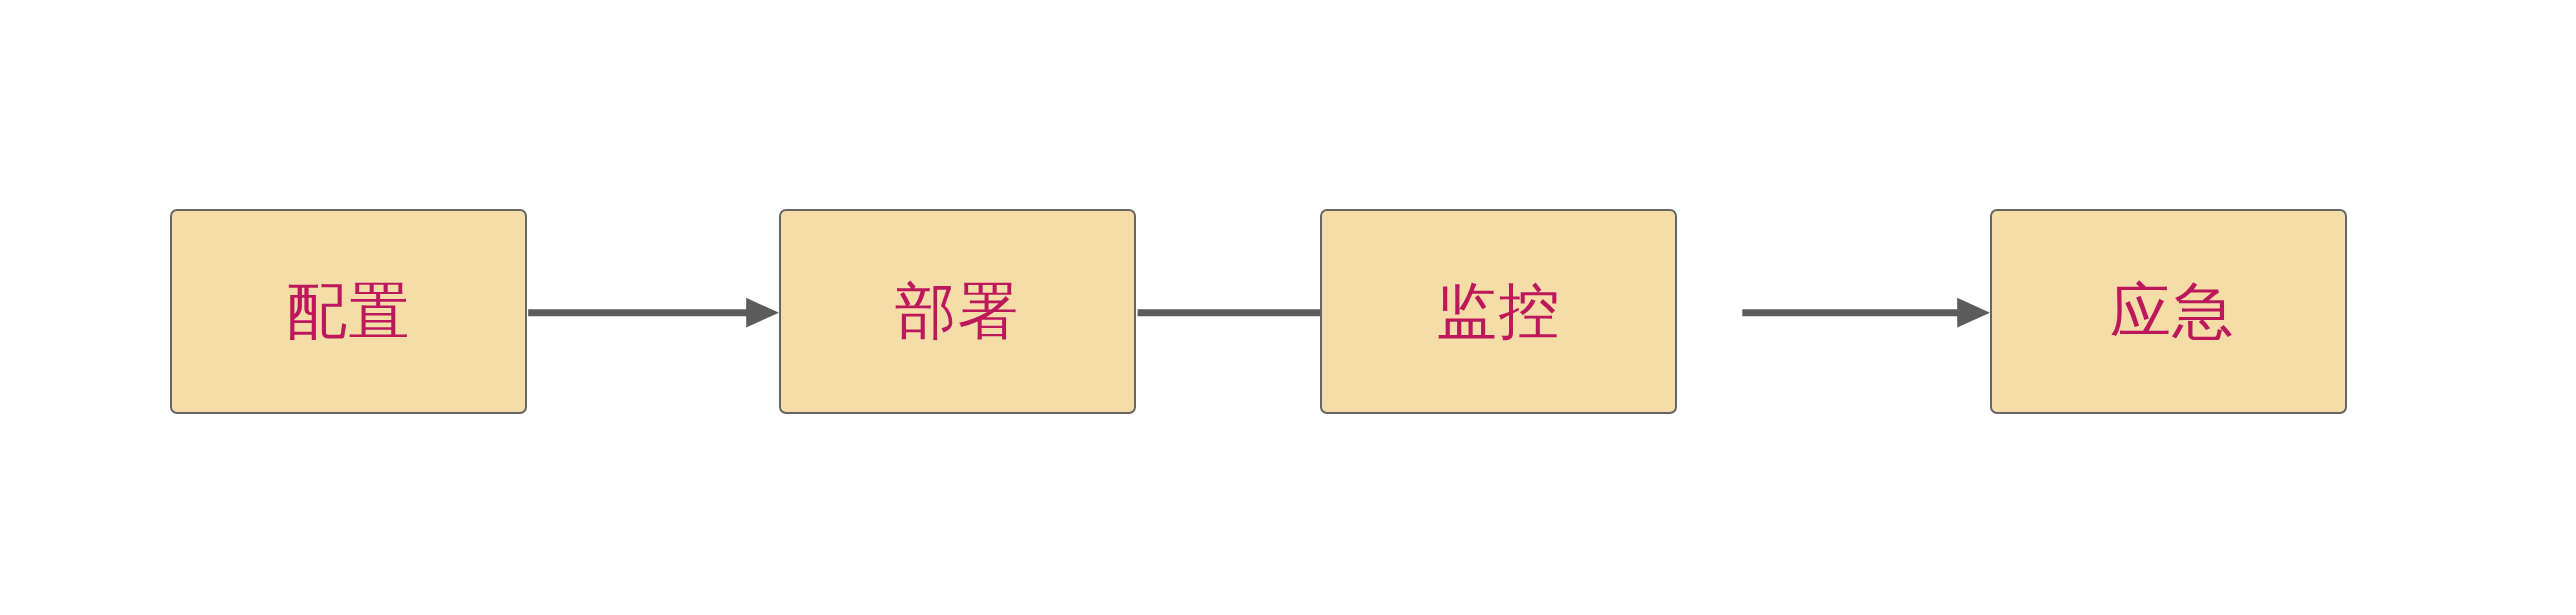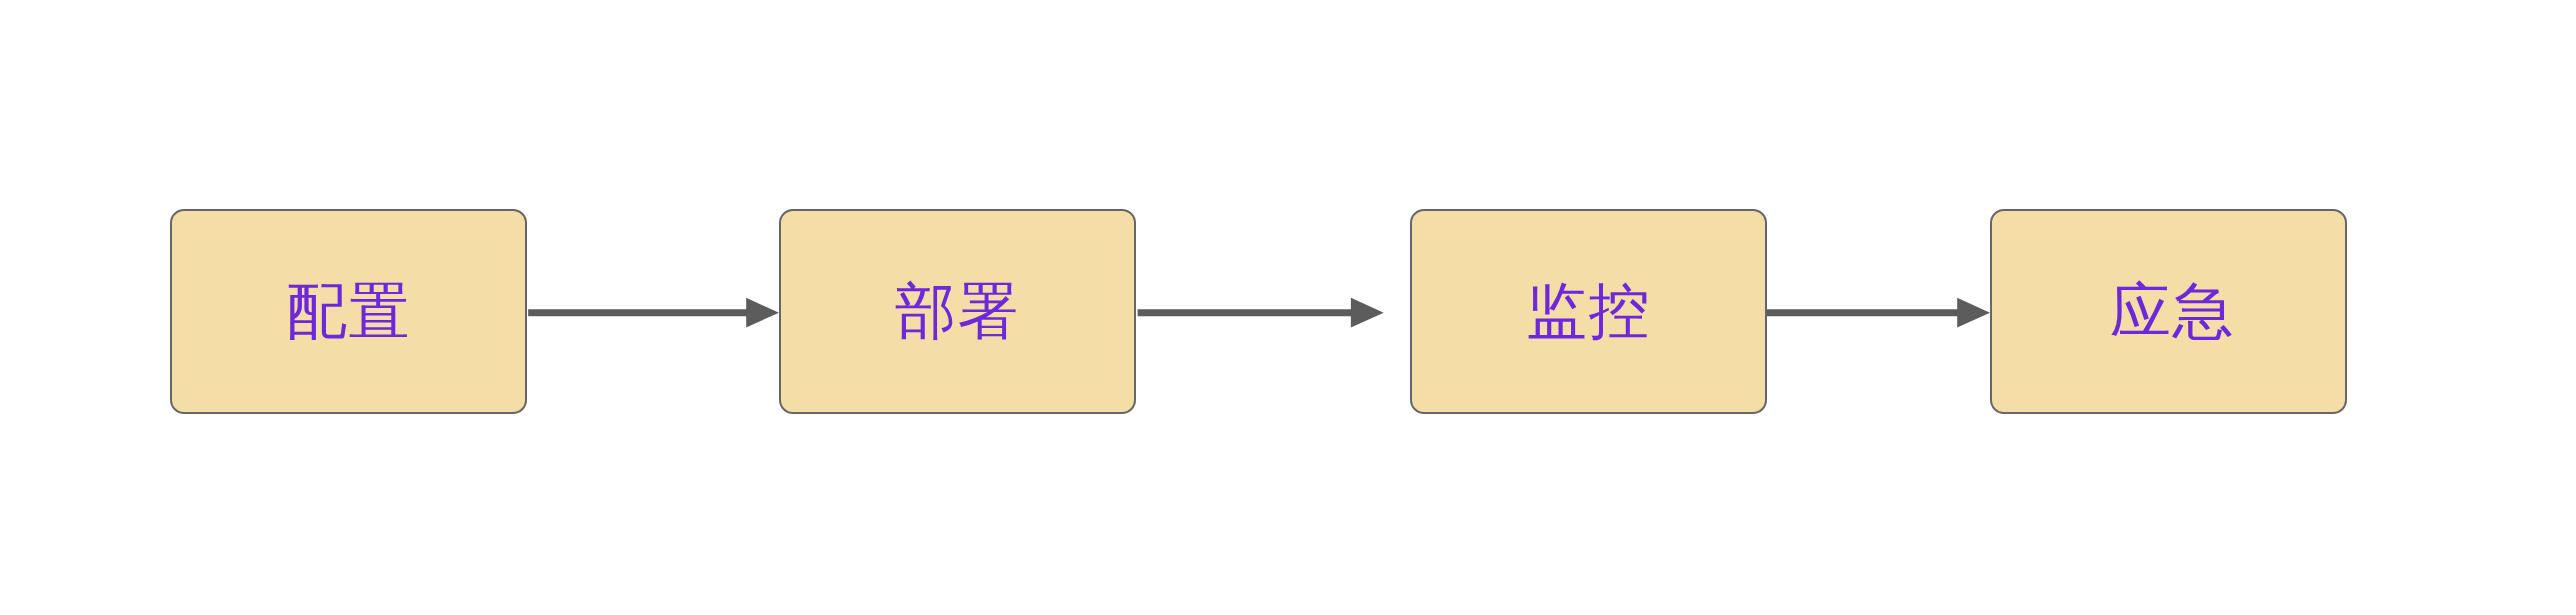--- a/index.html
+++ b/index.html
@@ -24,32 +24,32 @@
     pointer-events: none;
   }
   .flow-node {
     position: absolute;
     top: 209px;
     width: 357px;
     height: 205px;
     box-sizing: border-box;
     background: #f5dda8;
     border: 2.3px solid #666666;
-    border-radius: 14px;
+    border-radius: 7px;
     display: flex;
     align-items: center;
     justify-content: center;
     font-size: 61px;
     font-weight: 400;
-    color: #6d28d9;
+    color: #be185d;
     letter-spacing: 1.6px;
   }
   .flow-node.n1 { left: 170px; }
   .flow-node.n2 { left: 779px; }
-  .flow-node.n3 { left: 1410px; }
+  .flow-node.n3 { left: 1320px; }
   .flow-node.n4 { left: 1990px; padding-left: 8px; }
 </style>
 </head>
 <body>
 
 <div class="canvas">
 
   <svg class="edges-layer" viewBox="0 0 3297 788" xmlns="http://www.w3.org/2000/svg" aria-hidden="true">
 
     <g>

